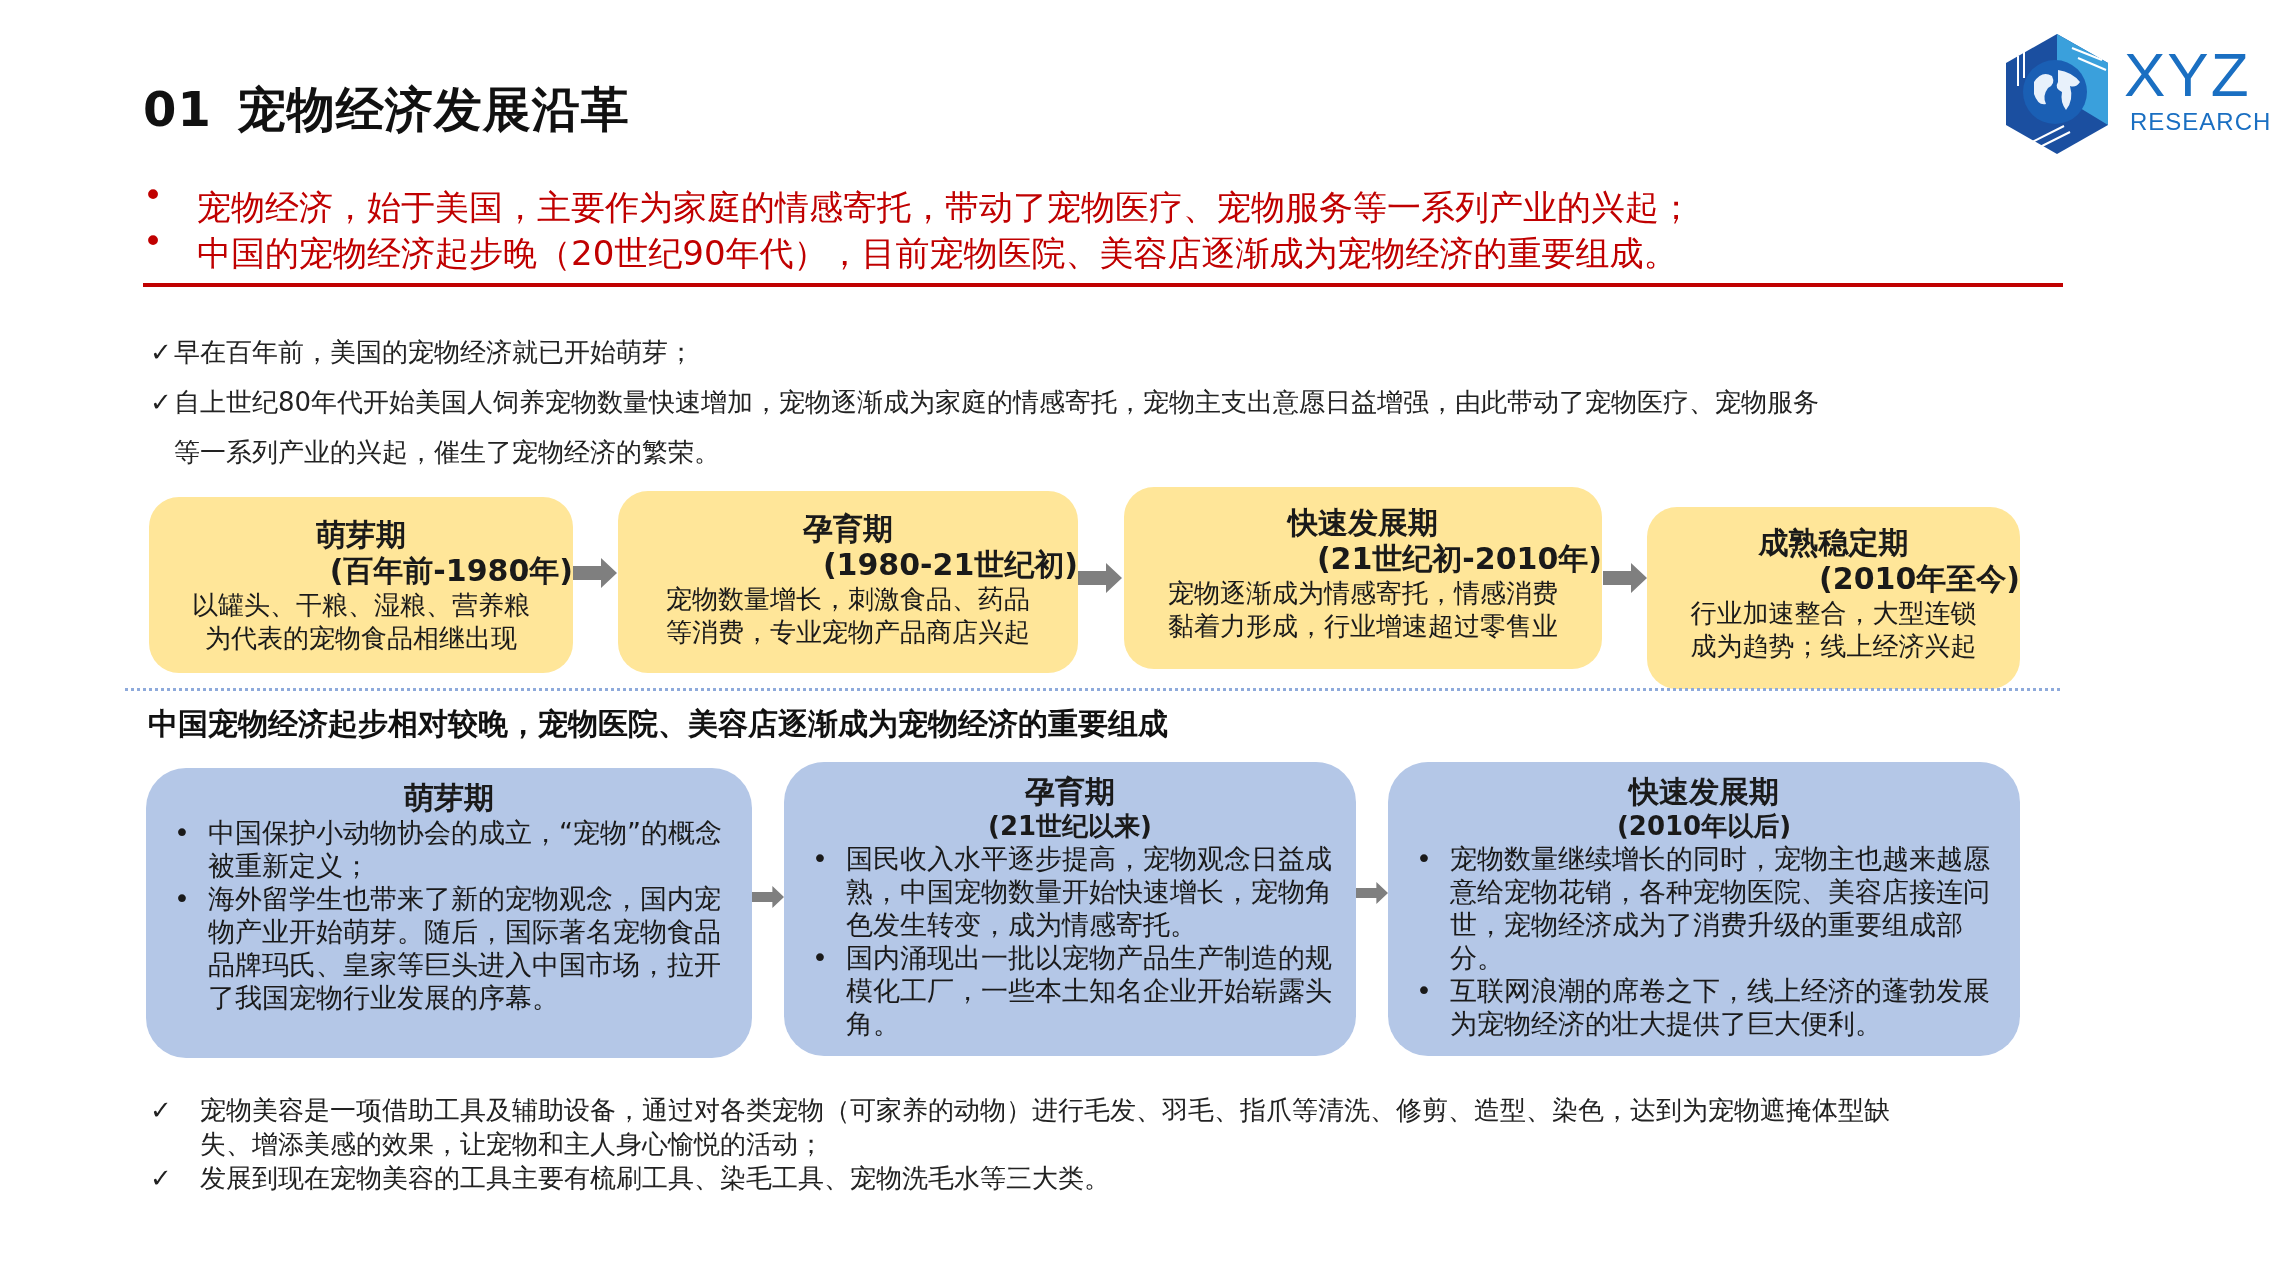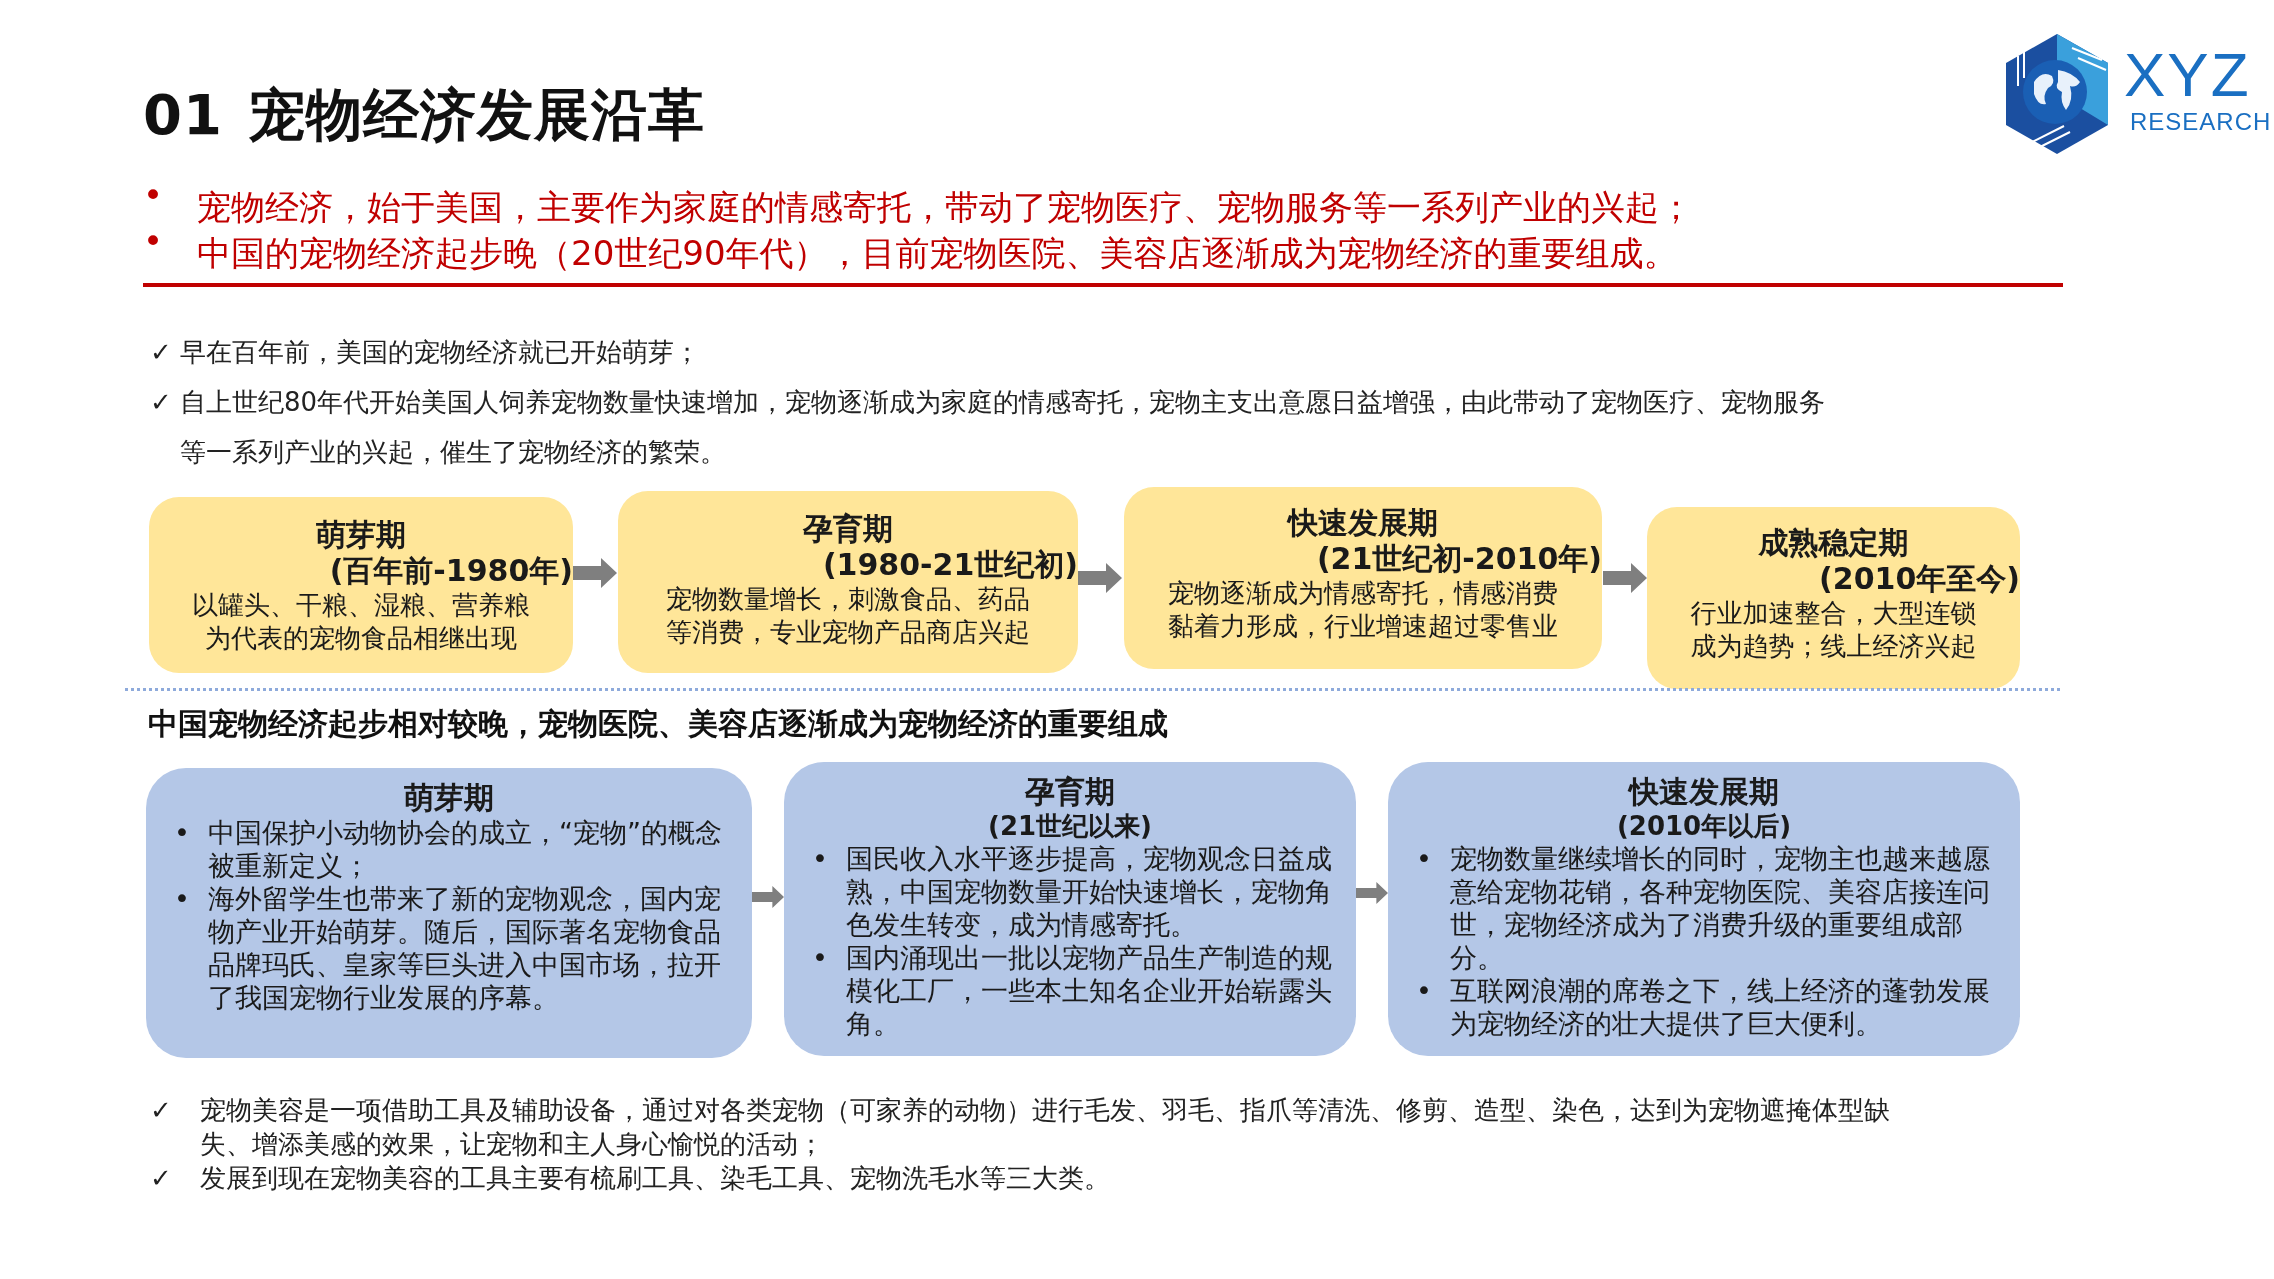--- a/index.html
+++ b/index.html
@@ -1,31 +1,31 @@
 <!DOCTYPE html>
 <html><head>
 <meta charset="utf-8">
 <style>
   html,body{margin:0;padding:0;background:#fff;}
   body{width:2274px;height:1279px;position:relative;overflow:hidden;font-family:"DejaVu Sans","Liberation Sans",sans-serif;color:#111;}
   .abs{position:absolute;}
-  .title{left:143px;top:78px;font-size:56px;font-weight:bold;letter-spacing:1px;white-space:nowrap;}
+  .title{left:143px;top:78px;font-size:48px;font-weight:bold;letter-spacing:1px;white-space:nowrap;}
   .title .num{margin-right:26px;}
   .logo{left:1998px;top:30px;width:260px;height:130px;}
   .logo-text-main{position:absolute;left:126px;top:14px;font-size:62px;color:#1a6fc2;font-family:"Liberation Sans",sans-serif;letter-spacing:2px;line-height:62px;}
   .logo-text-sub{position:absolute;left:132px;top:78px;font-size:24px;color:#1a6fc2;font-family:"Liberation Sans",sans-serif;letter-spacing:1px;}
   .red-bullets{left:143px;top:172px;}
   .red-bullet{position:relative;height:46px;font-size:34px;color:#c00000;white-space:nowrap;line-height:46px;}
   .red-bullet .dot{position:absolute;left:0;top:0;}
   .red-bullet .txt{position:absolute;left:54px;top:0;margin-top:12px;}
   .red-line{left:143px;top:283px;width:1920px;height:4px;background:#c00000;}
   .checks{left:150px;top:327px;}
   .check-row{position:relative;height:50px;font-size:26px;line-height:50px;white-space:nowrap;color:#222;}
   .check-row .ck{position:absolute;left:0;top:0;}
-  .check-row .txt{position:absolute;left:30px;top:0;text-align:right;}
+  .check-row .txt{position:absolute;left:24px;top:0;text-align:right;}
   .ybox{position:absolute;background:#ffe699;border-radius:30px;text-align:center;color:#1a1a1a;}
   .ybox .h{font-size:30px;font-weight:bold;line-height:36px;}
   .ybox .s{font-size:30px;font-weight:bold;line-height:36px;text-align:right;}
   .ybox .b{font-size:26px;line-height:33px;}
   .arrow{position:absolute;width:44px;height:30px;}
   .dotline{left:125px;top:688px;width:1935px;height:0;border-top:3px dotted #8eaadb;}
   .subhead{left:148px;top:704px;font-size:30px;font-weight:bold;white-space:nowrap;}
   .bbox{position:absolute;background:#b4c7e7;border-radius:40px;color:#1a1a1a;}
   .bbox .h{text-align:center;font-size:30px;font-weight:bold;line-height:36px;margin-top:12px;}
   .bbox .s{text-align:center;font-size:26px;font-weight:bold;line-height:32px;}

